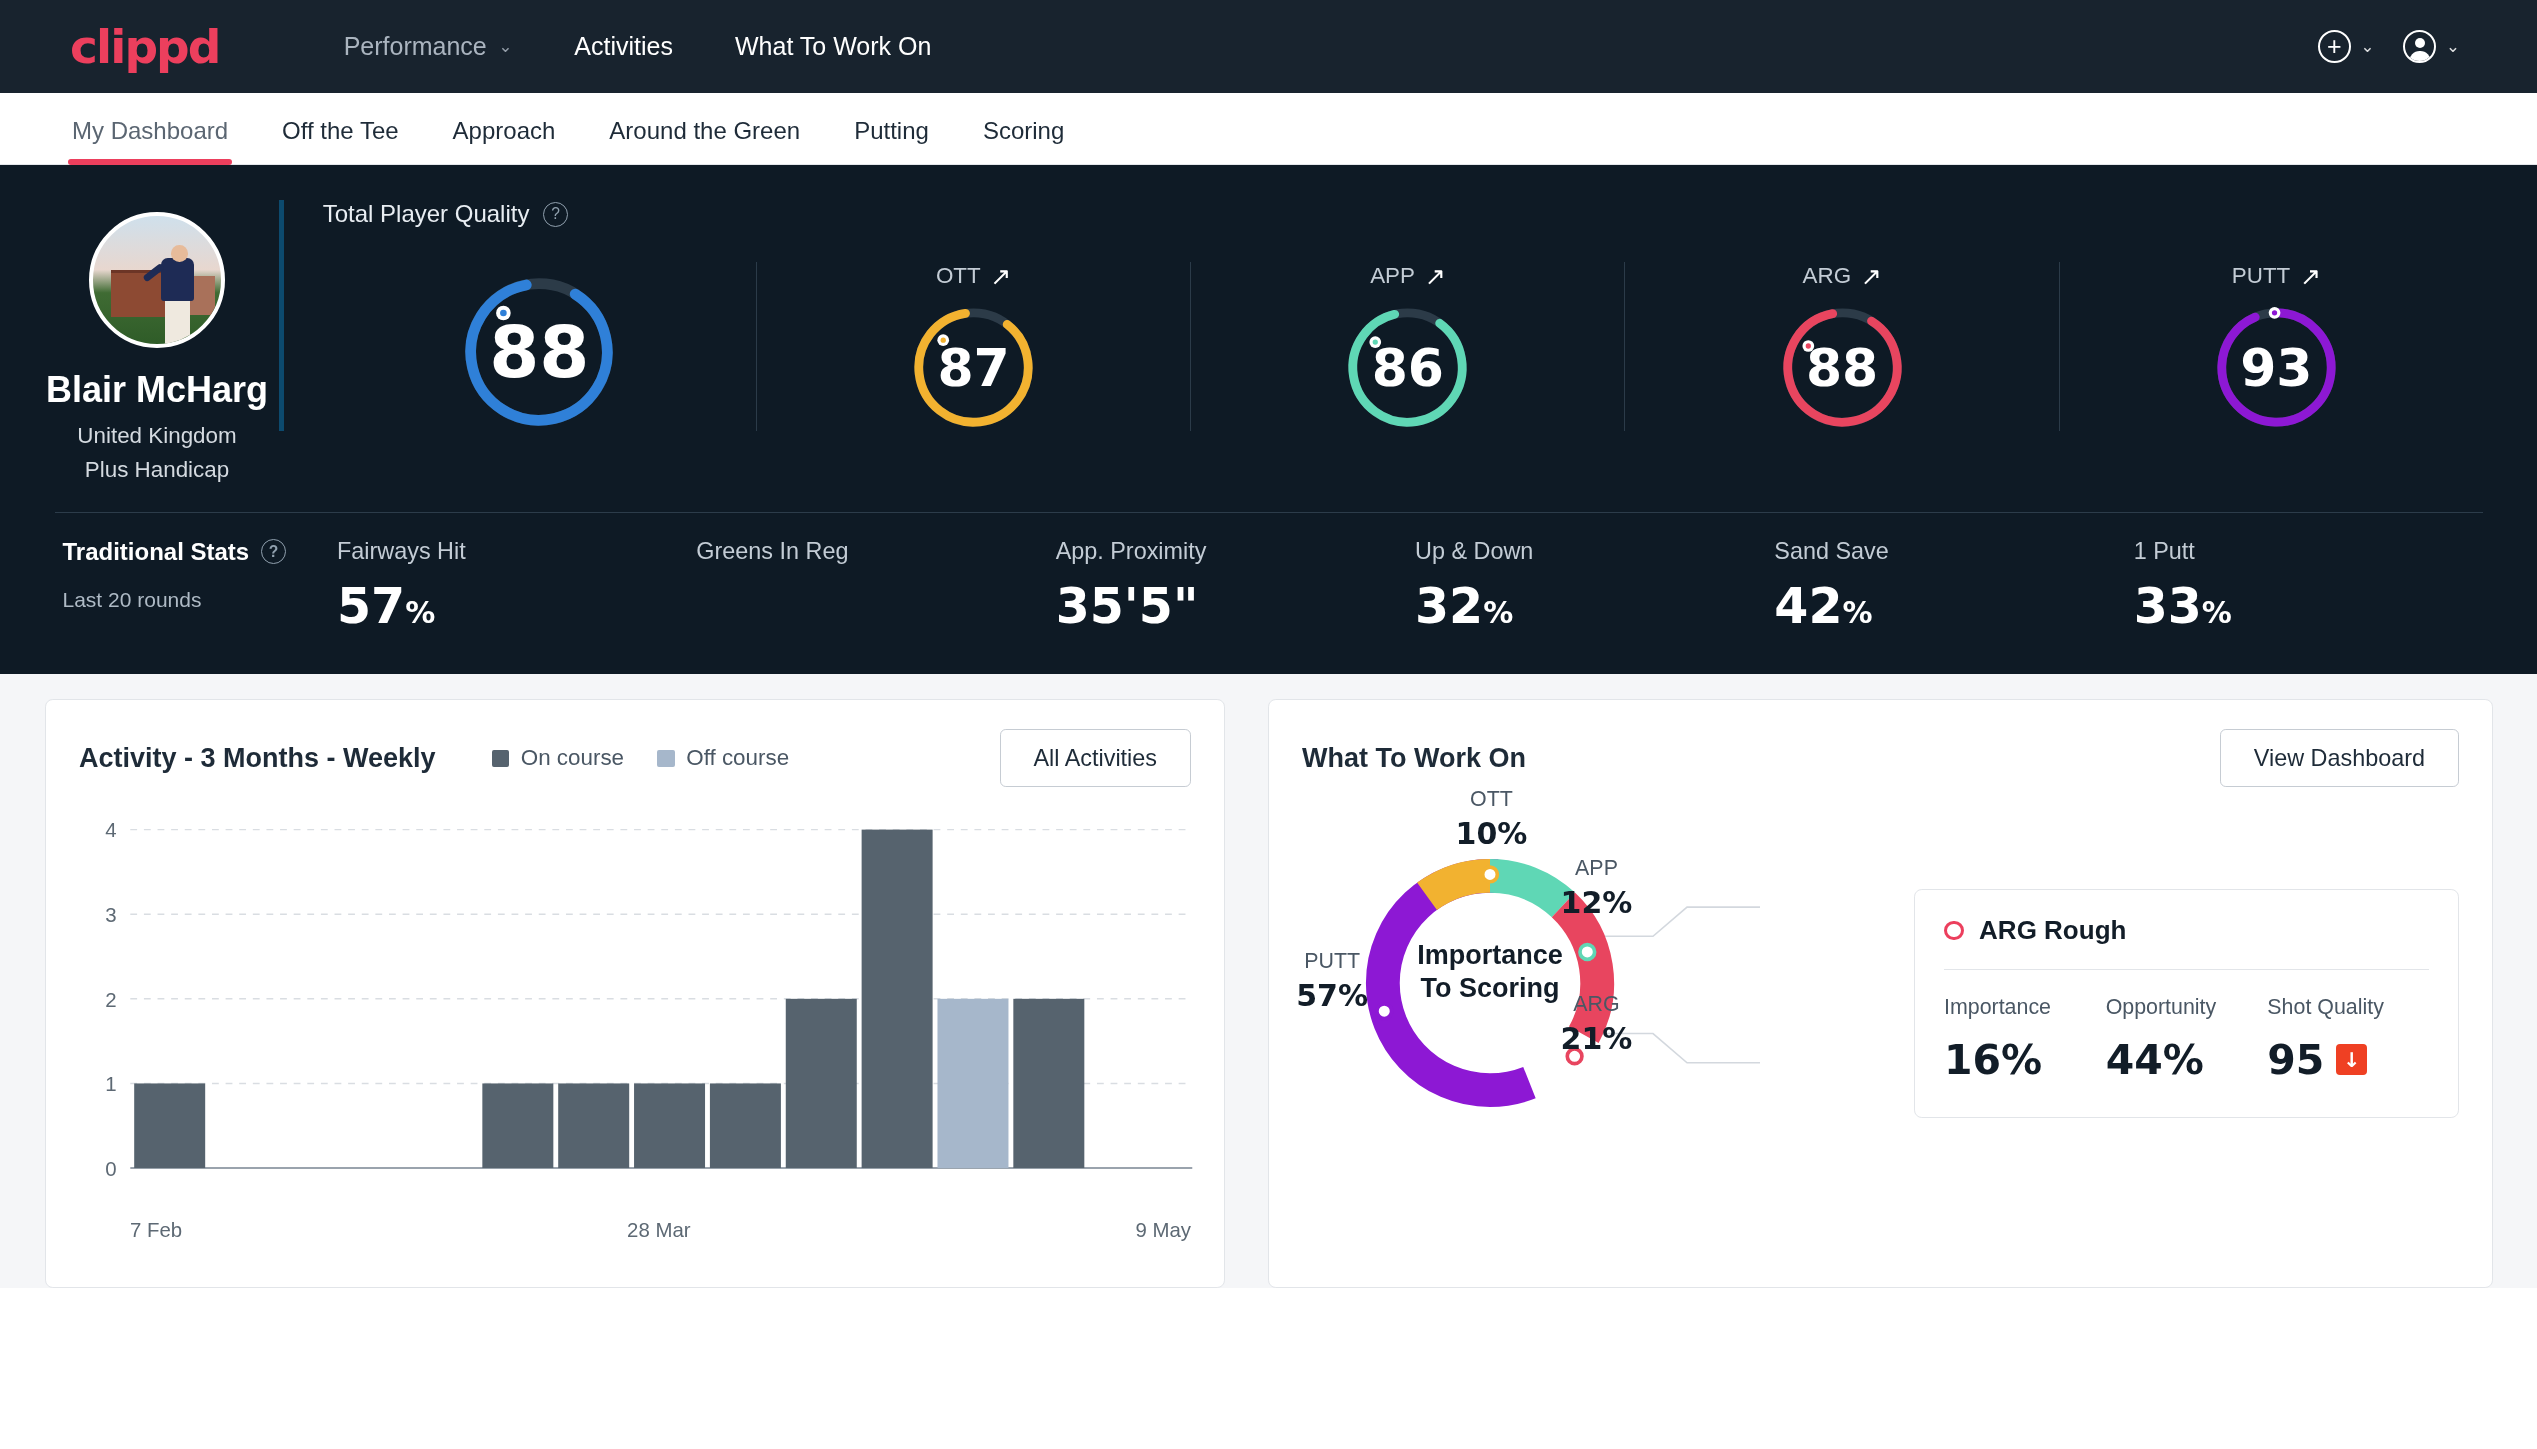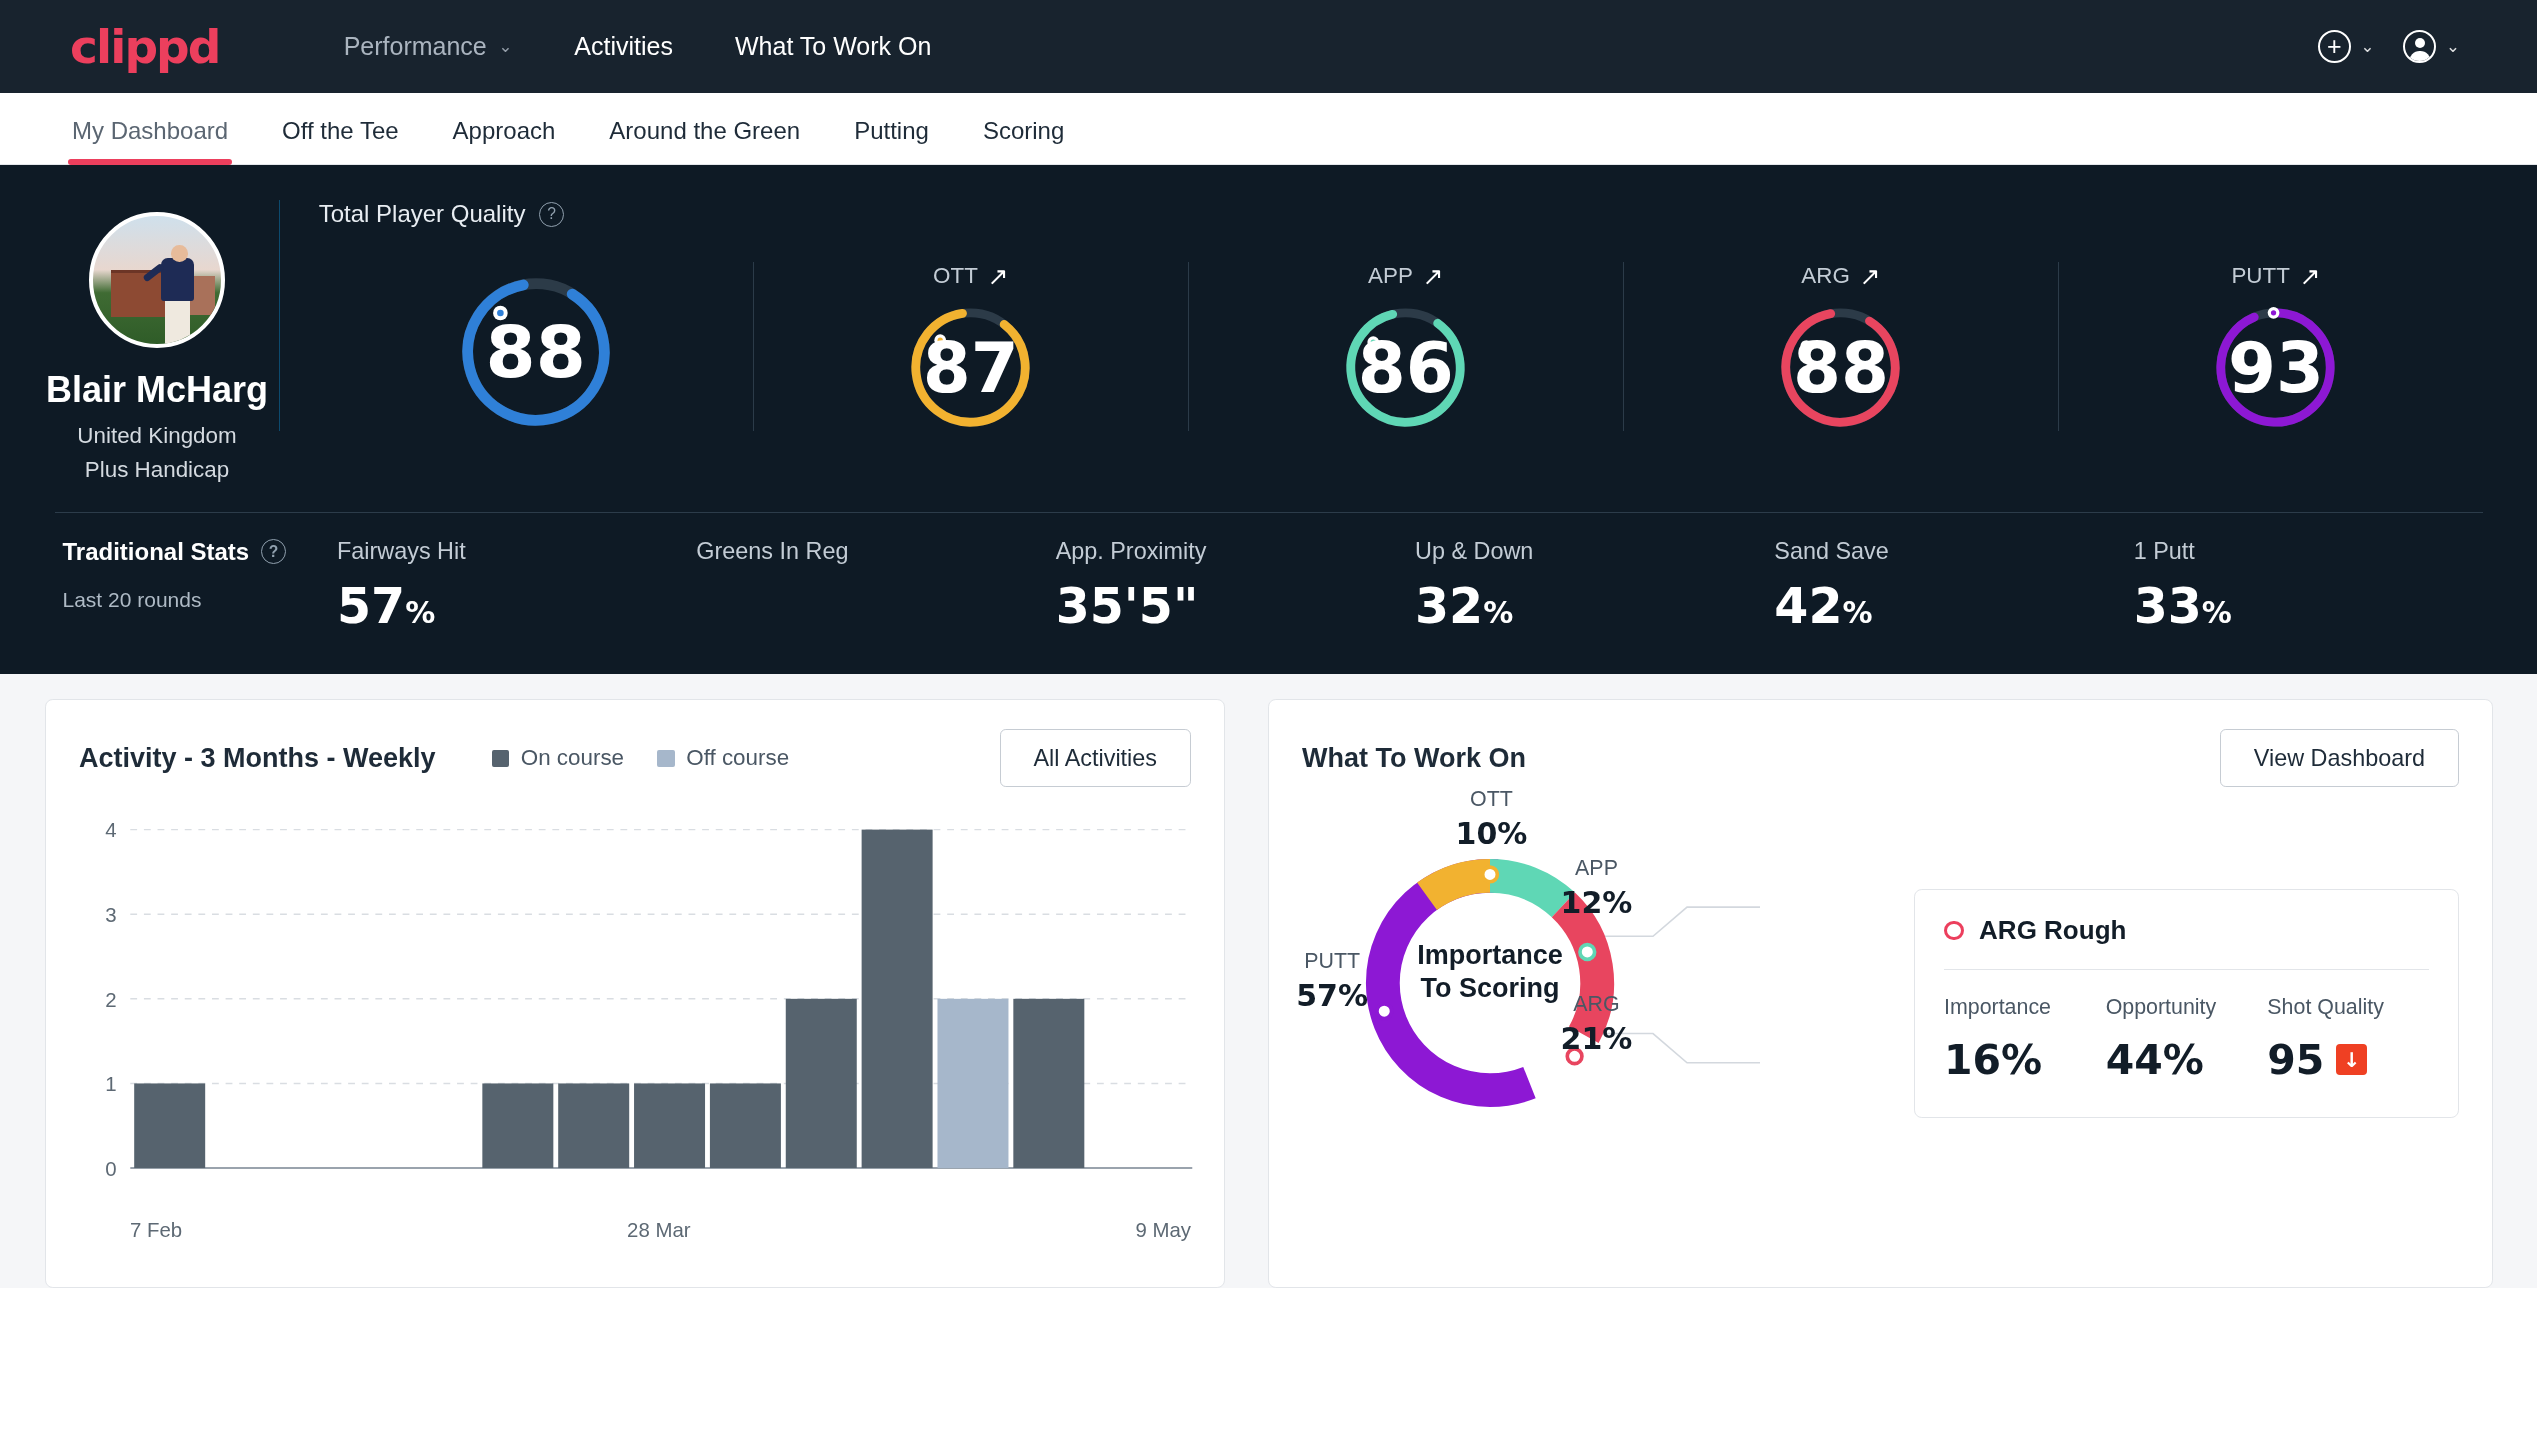--- a/index.html
+++ b/index.html
@@ -111,21 +111,21 @@
   }
   .player-name {
     margin-top: 21.4px; font-size: 36px; font-weight: 700; color: #ffffff;
   }
   .player-meta {
     margin-top: 11.7px; font-size: 22.4px; color: #d4dae0; font-weight: 400;
   }
   .player-meta.second { margin-top: 7.8px; }
 
   .tpq-col {
-    flex: 1; border-left: 1px solid #0c4a6e; padding-left: 39px;
+    flex: 1; border-left: 5px solid #0c4a6e; padding-left: 39px;
     margin-left: 9.7px;
   }
   .tpq-head {
     display: flex; align-items: center; gap: 13.6px;
     font-size: 24px; color: #e8edf2; margin-bottom: 3.9px;
   }
   .help {
     width: 25px; height: 25px; border-radius: 50%;
     border: 1.9px solid #90a0ae; color: #90a0ae; font-size: 15.6px;
     display: flex; align-items: center; justify-content: center;
@@ -141,21 +141,21 @@
     font-size: 22.4px; color: #c3ccd5; margin-bottom: 13.6px;
     display: flex; align-items: center; gap: 9.7px;
   }
   .gauge-label .arrow { font-size: 25px; color: #ffffff; }
   .gauge-label.spacer { visibility: hidden; }
   .ring { position: relative; }
   .ring svg { display: block; }
   .ring-val {
     position: absolute; inset: 0; display: flex;
     align-items: center; justify-content: center;
-    font-size: 69px; font-weight: 700; color: #ffffff;
+    font-size: 52px; font-weight: 700; color: #ffffff;
     font-family: "DejaVu Sans", sans-serif;
   }
   .ring.big .ring-val { font-size: 72px; }
 
   .hr-line { height: 1px; background: #2c3c4a; margin: 29px 9.7px 0 9.7px; }
 
   .stats-row { display: flex; align-items: flex-start; padding-top: 25px; }
   .stats-title-cell { width: 292px; flex: 0 0 292px; padding-left: 17.5px; }
   .stats-title {
     display: flex; align-items: center; gap: 11.7px;

